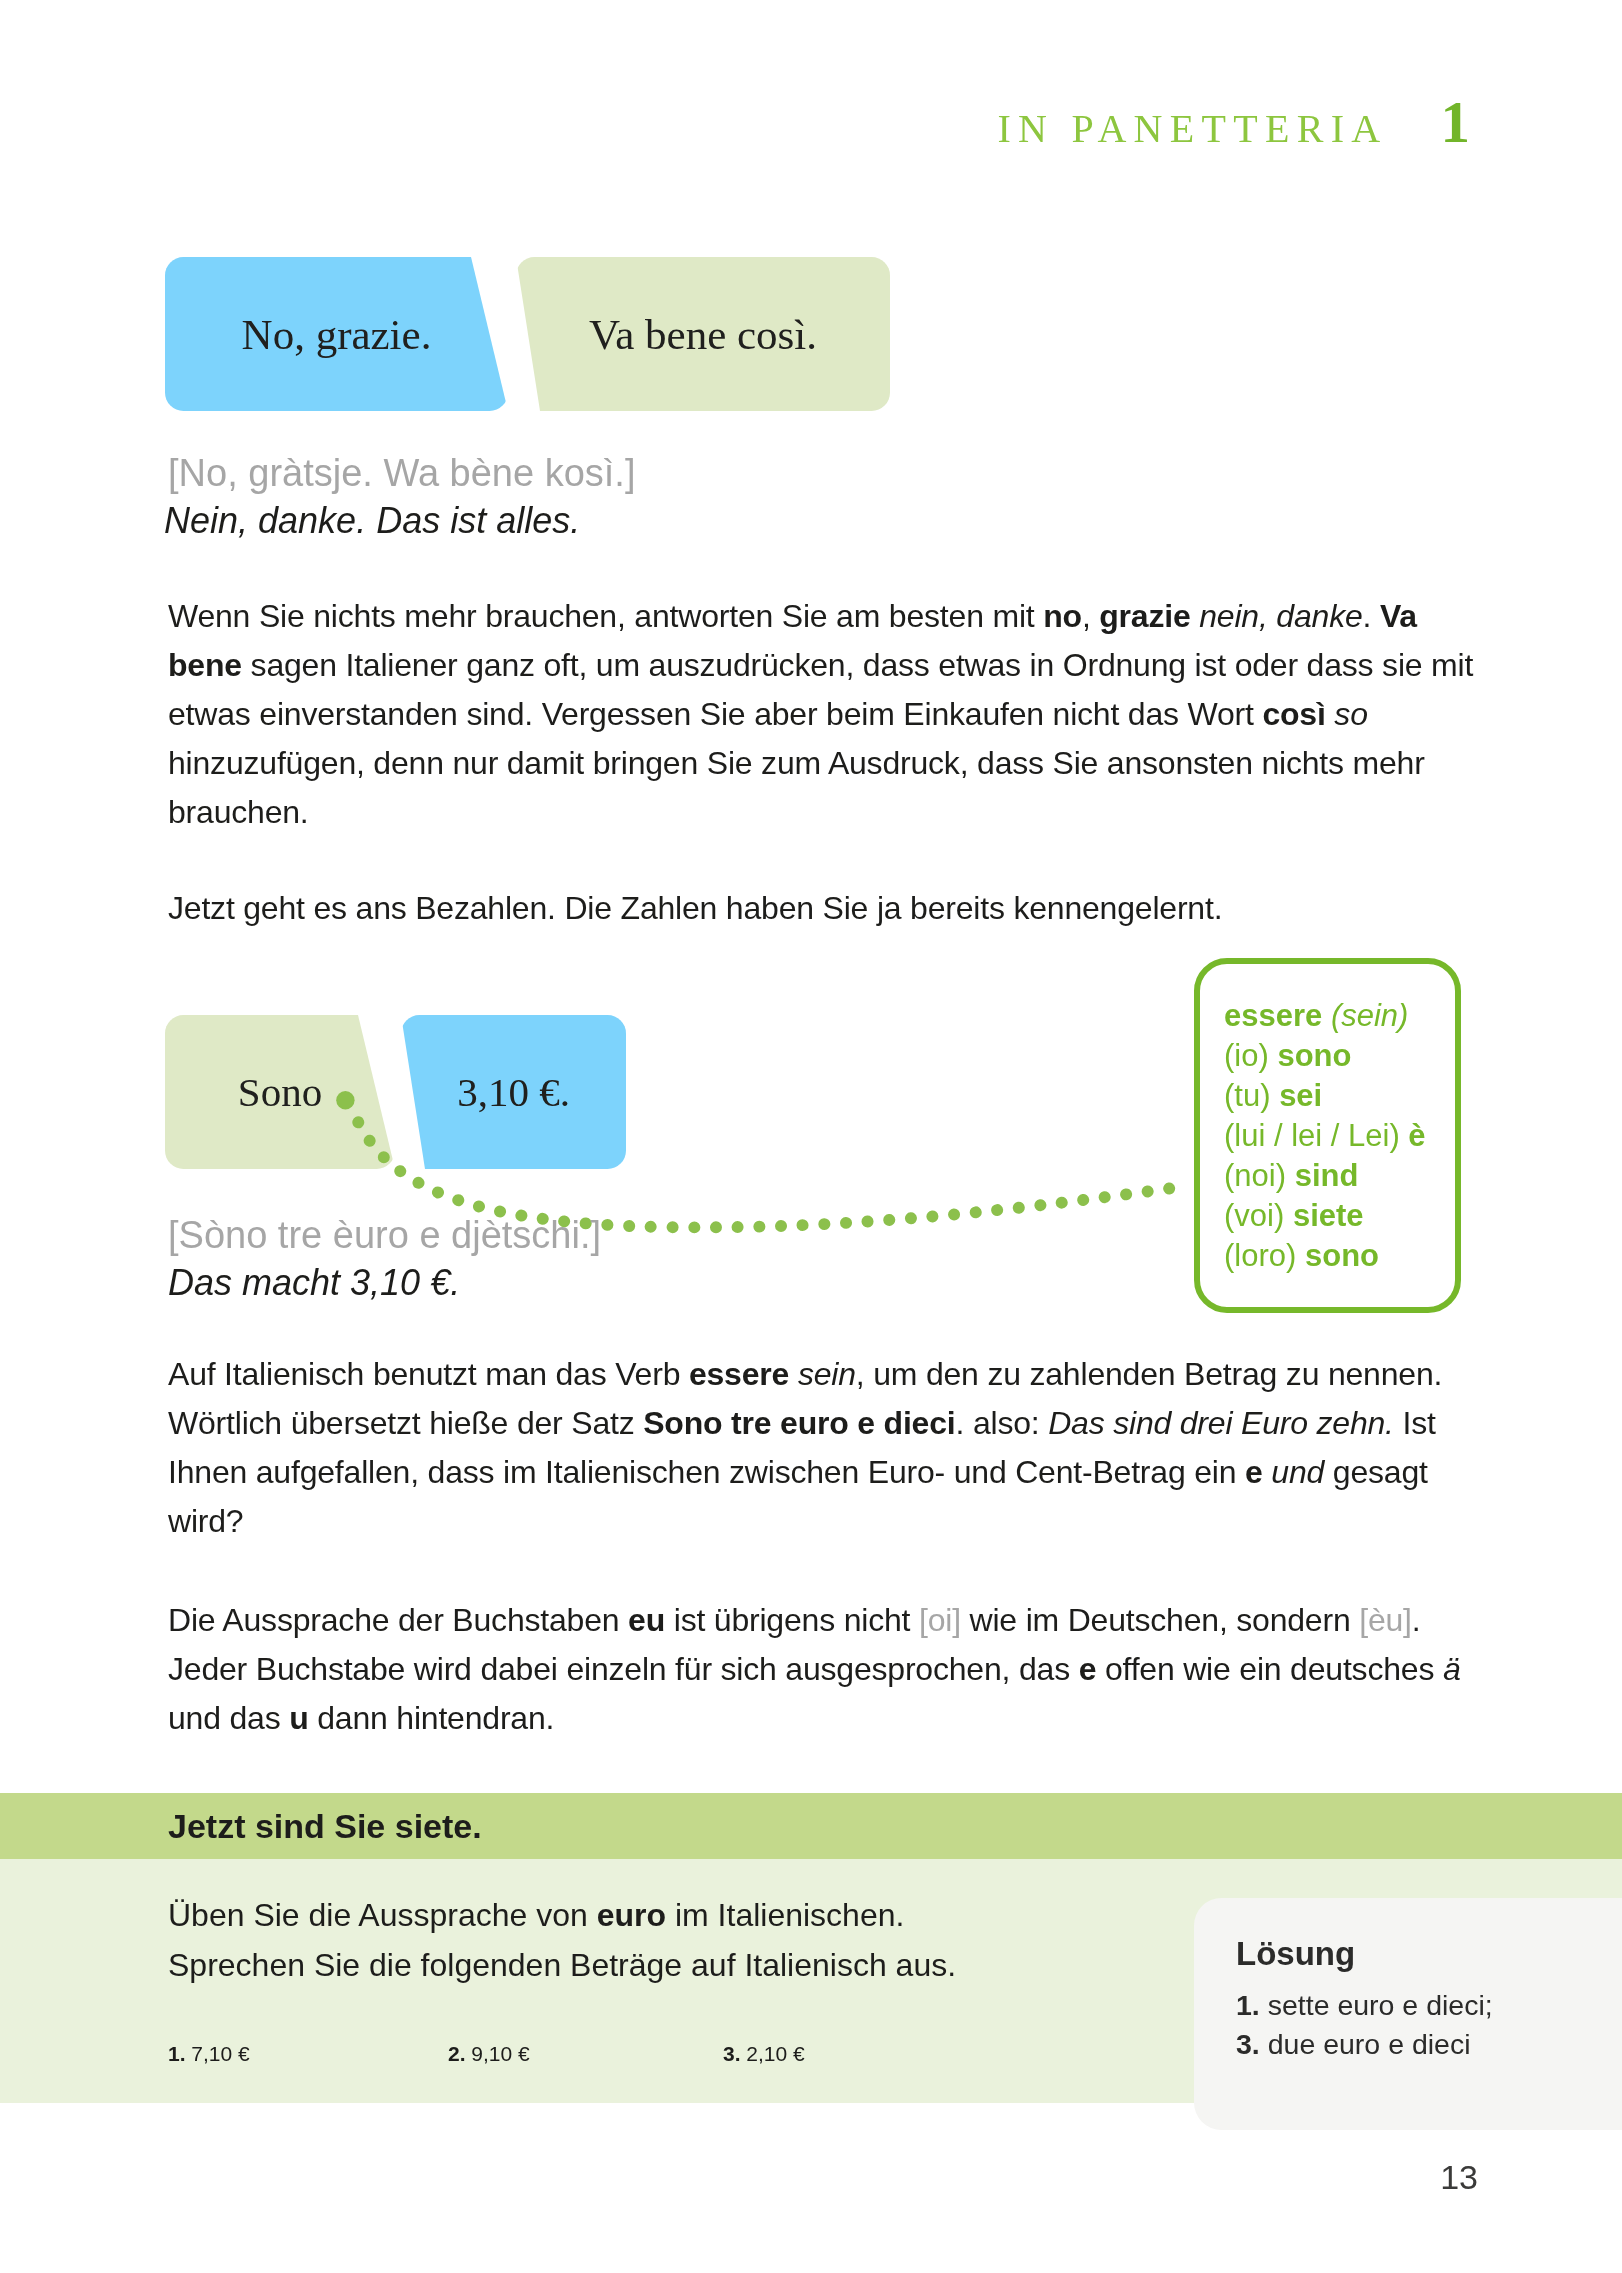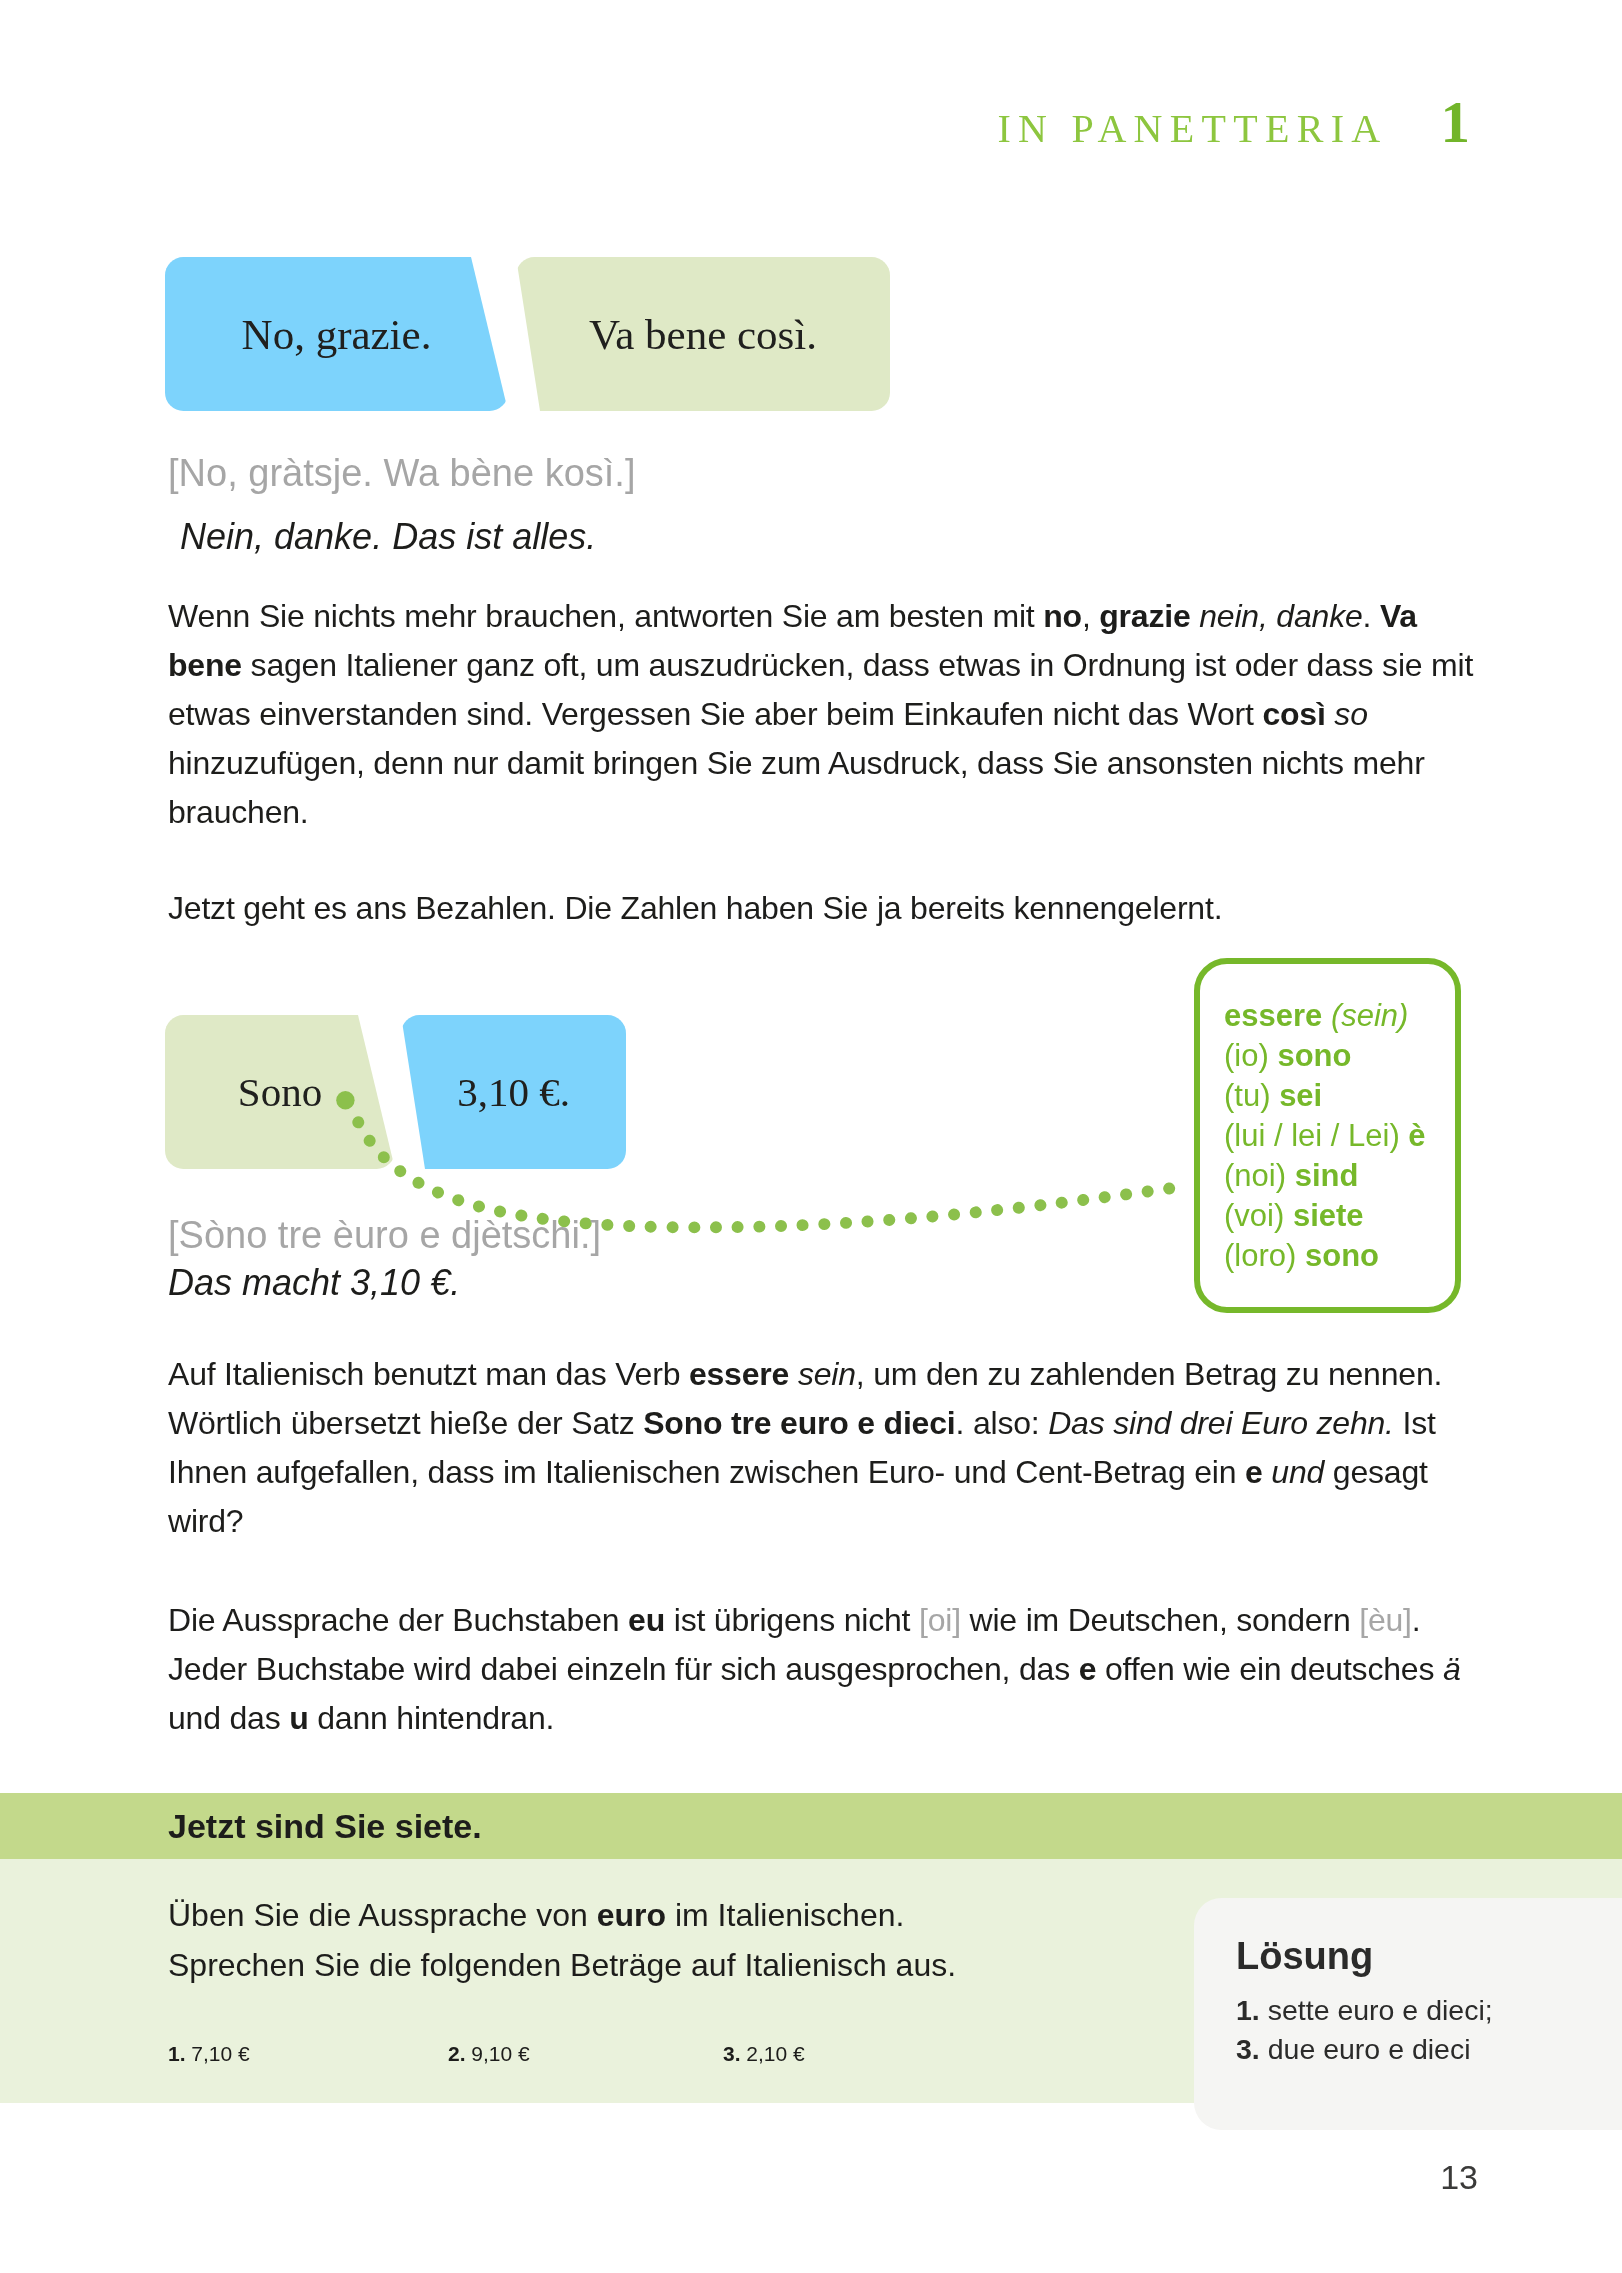--- a/index.html
+++ b/index.html
@@ -40,21 +40,21 @@
   .band{left:0;top:1793px;width:1623px;height:66px;background:#c3d98b;display:flex;align-items:center;}
   .band-title{margin-left:168px;font-size:34px;font-weight:700;color:#1d1d1b;}
   .exercise-area{left:0;top:1859px;width:1623px;height:244px;background:#eaf2dc;}
   .exercise-line{left:168px;font-size:32px;color:#1d1d1b;}
   .exercise-items{left:168px;top:2042px;font-size:21px;color:#1d1d1b;display:flex;}
   .exercise-item{white-space:nowrap;}
 
   
   .solution-box{left:1194px;top:1898px;width:429px;height:232px;background:#f5f5f3;
     border-radius:27.5px 0 0 27.5px;box-sizing:border-box;padding:37px 0 0 42px;}
-  .solution-title{font-size:38px;font-weight:700;color:#2b2b2a;margin-bottom:13px;}
+  .solution-title{font-size:33px;font-weight:700;color:#2b2b2a;margin-bottom:13px;}
   .solution-entry{font-size:28.5px;line-height:39px;color:#2b2b2a;white-space:nowrap;}
 
   .page-number{left:1377px;top:2158px;width:101px;text-align:right;font-size:34px;color:#3a3a39;}
 
   svg.connector{position:absolute;left:0;top:0;pointer-events:none;}
 </style>
 </head>
 <body>
 
 <div id="page">
@@ -65,21 +65,21 @@
   </div>
 
   <div class="abs bubble dark slant-right" style="left:165px;top:257px;width:343px;height:154px;">
     <span>No, grazie.</span>
   </div>
   <div class="abs bubble light slant-left" style="left:516px;top:257px;width:374px;height:154px;">
     <span>Va bene così.</span>
   </div>
 
   <div class="abs phonetic" style="left:168px;top:452px;">[No, gràtsje. Wa bène kosì.]</div>
-  <div class="abs translation" style="left:180px;top:500px;margin-top:16px;">Nein, danke. Das ist alles.</div>
+  <div class="abs translation" style="left:164px;top:500px;">Nein, danke. Das ist alles.</div>
 
   <div class="abs para" style="top:592px;"><span>Wenn Sie nichts mehr brauchen, antworten Sie am besten mit </span><span class="b">no</span><span>, </span><span class="b">grazie</span><span> </span><span class="i">nein, danke</span><span>. </span><span class="b">Va bene</span><span> sagen Italiener ganz oft, um auszudrücken, dass etwas in Ordnung ist oder dass sie mit etwas einverstanden sind. Vergessen Sie aber beim Einkaufen nicht das Wort </span><span class="b">così</span><span> </span><span class="i">so</span><span> hinzuzufügen, denn nur damit bringen Sie zum Ausdruck, dass Sie ansonsten nichts mehr brauchen.</span></div>
 
   <div class="abs para" style="top:884px;">Jetzt geht es ans Bezahlen. Die Zahlen haben Sie ja bereits kennengelernt.</div>
 
   <div class="abs bubble light slant-right" style="left:165px;top:1015px;width:230px;height:154px;font-size:41px;">
     <span>Sono</span>
   </div>
   <div class="abs bubble dark slant-left" style="left:401px;top:1015px;width:225px;height:154px;font-size:41px;">
     <span>3,10 €.</span>

